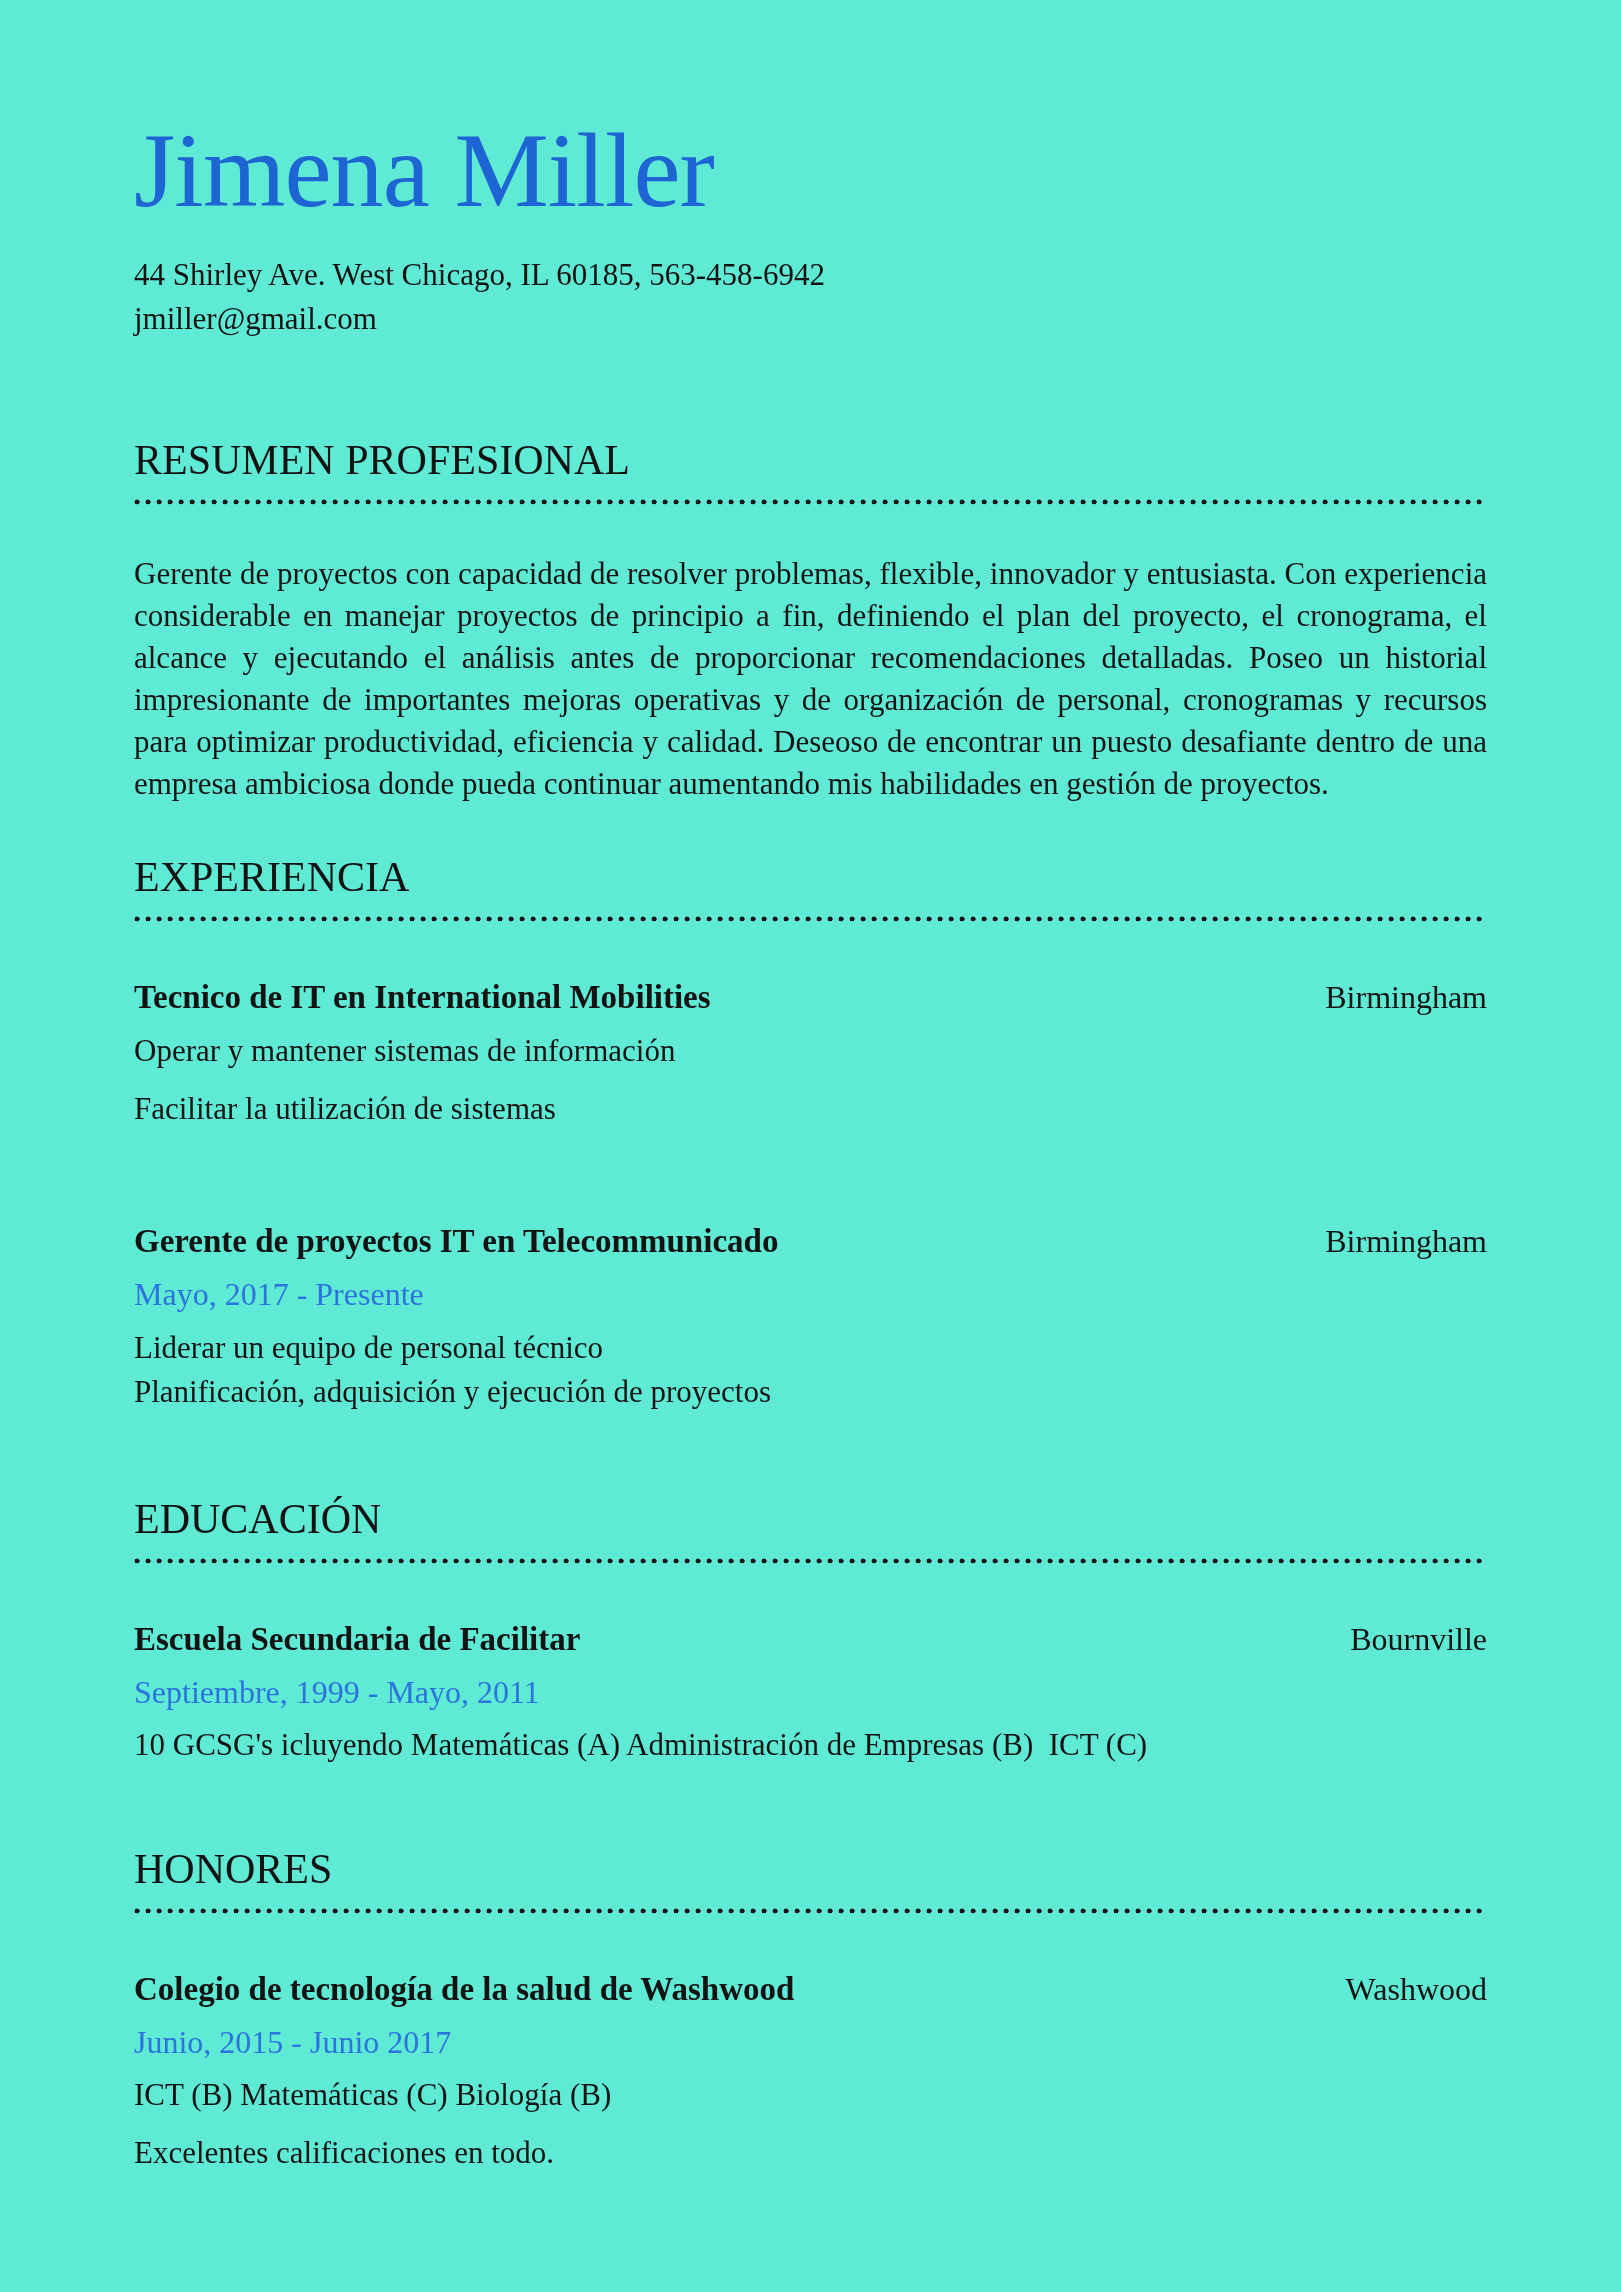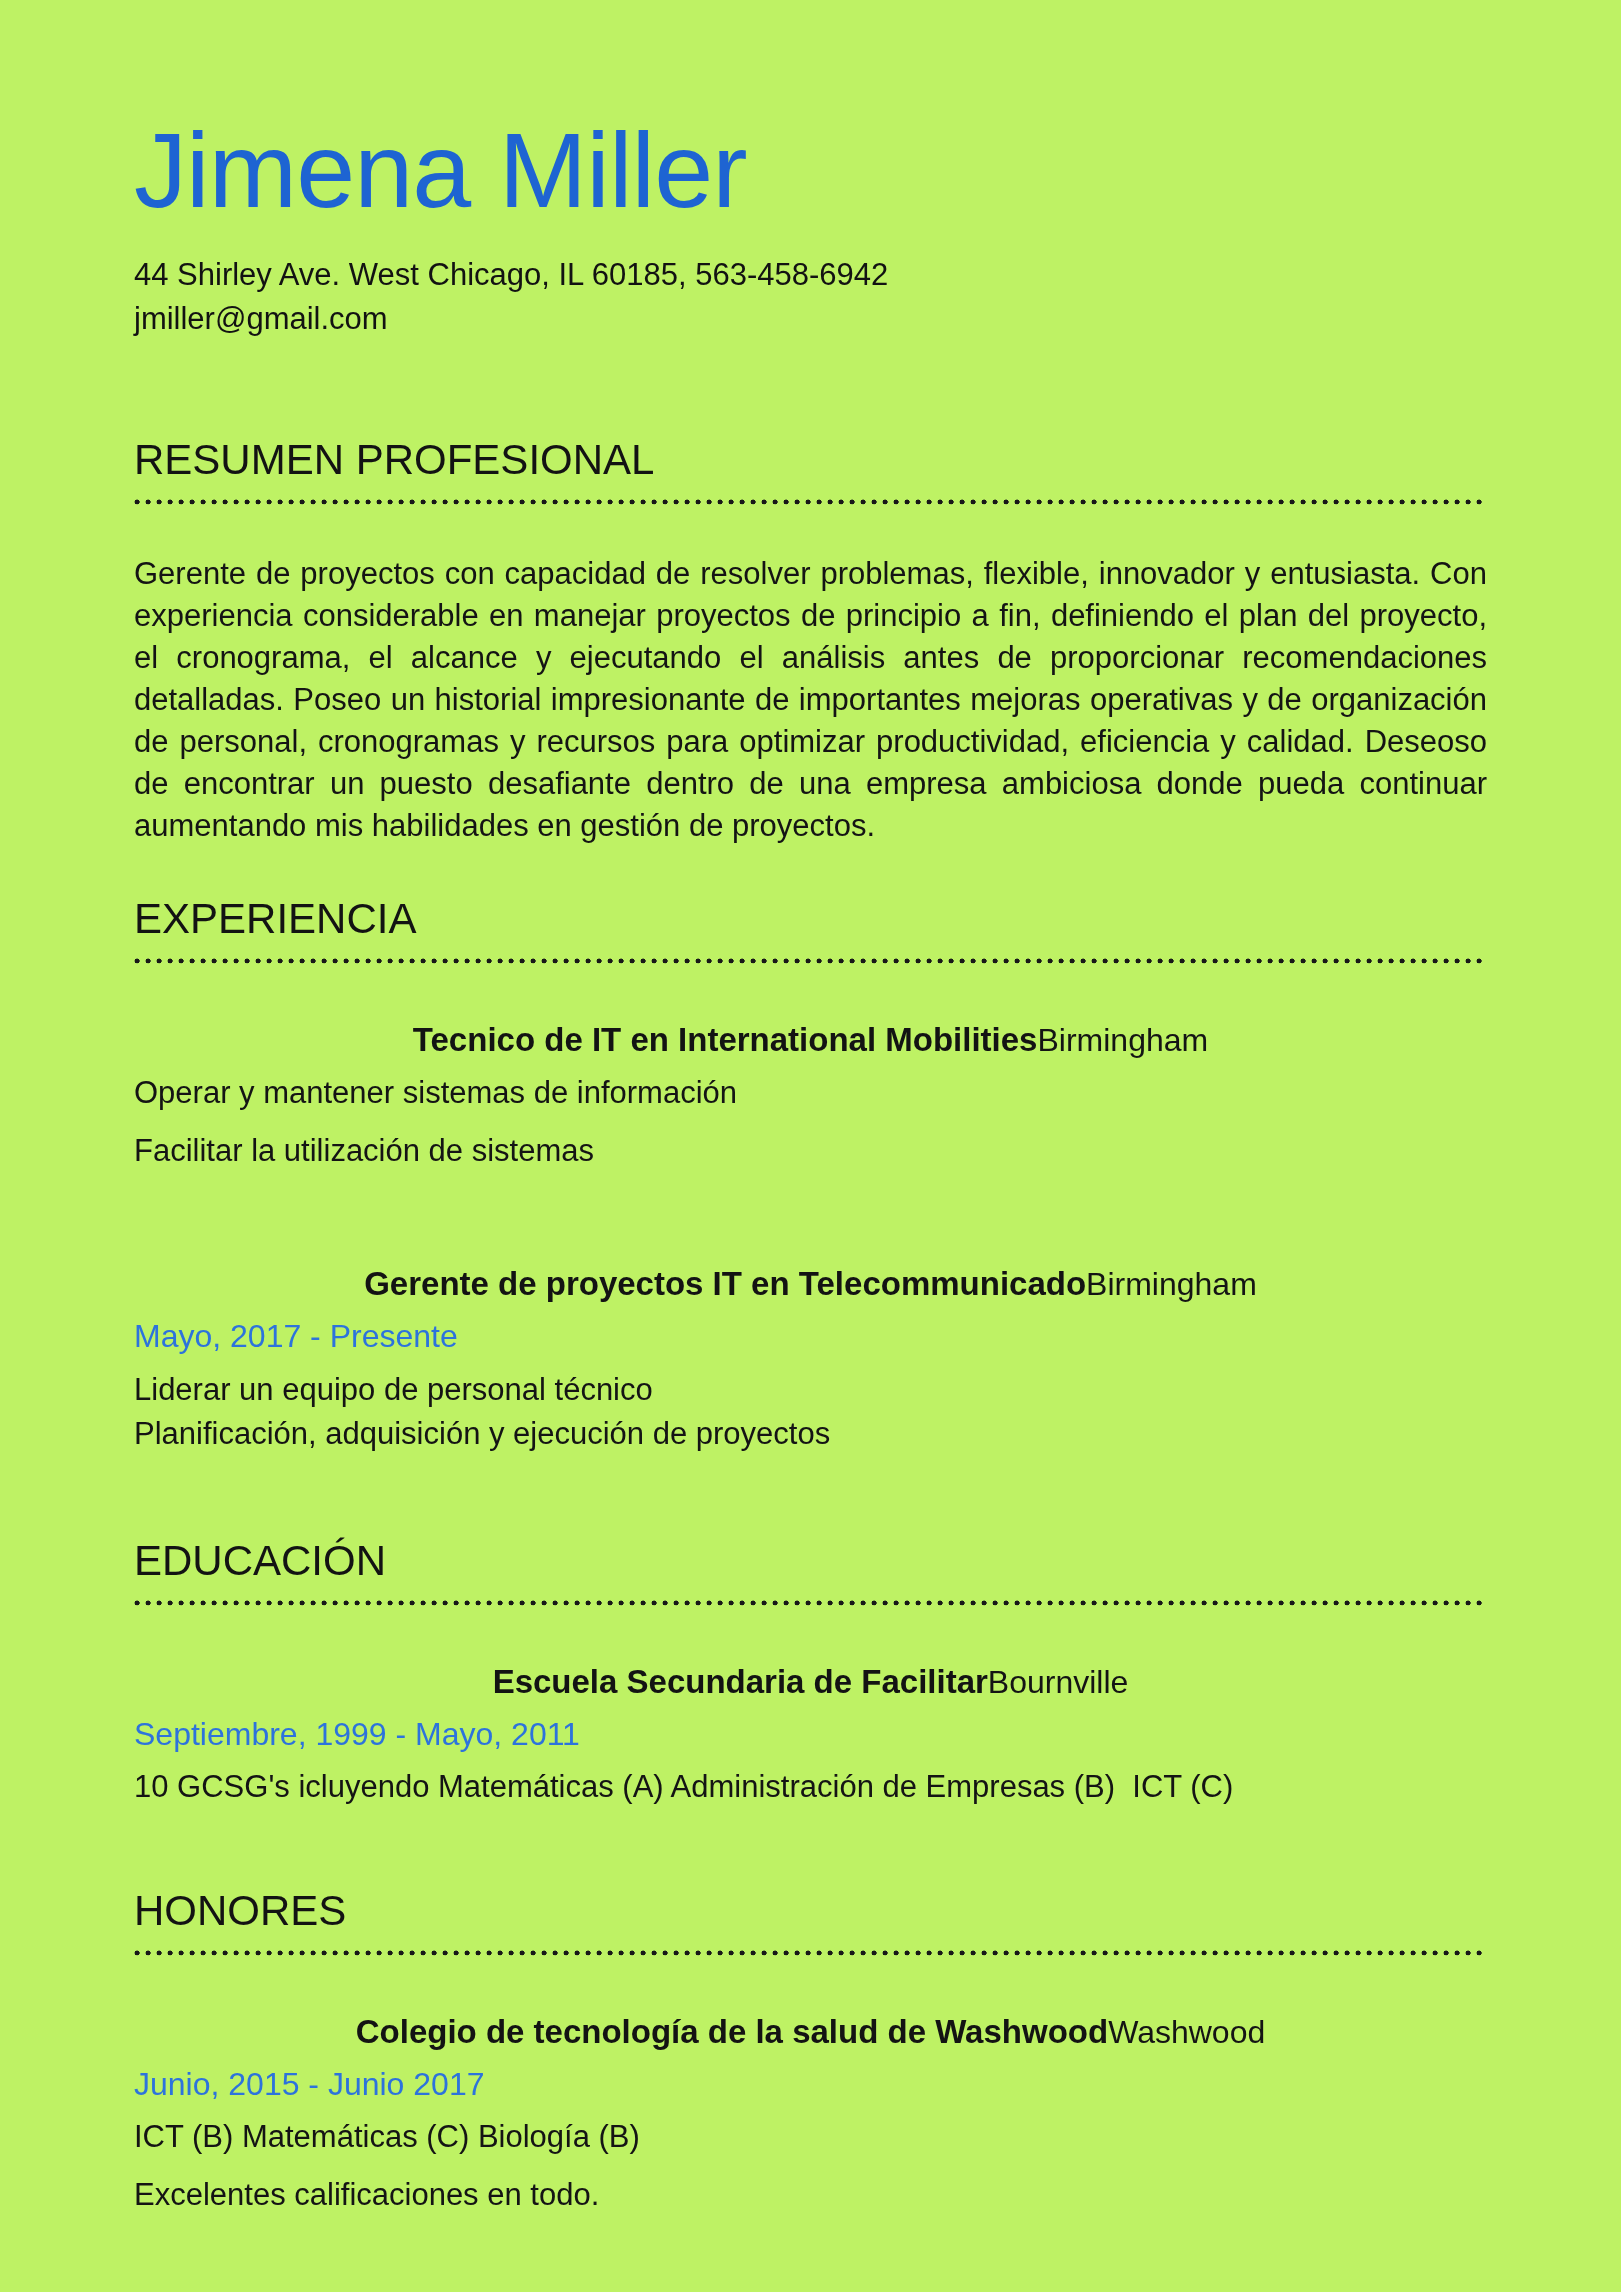--- a/index.html
+++ b/index.html
@@ -1,39 +1,39 @@
 <!DOCTYPE html>
 <html style="font-size:14.3px"><head>
 <meta charset="utf-8">
 <style>
   html,body{margin:0;padding:0;background:#ffffff;}
   .page{
     width:1621px;height:2293px;box-sizing:border-box;
-    padding:115px 134px 8px 134px;background:#bef264;overflow:hidden;
-    font-family:Liberation Sans, sans-serif;color:#121212;
+    padding:115px 134px 8px 134px;background:#5eead4;overflow:hidden;
+    font-family:Liberation Serif, serif;color:#121212;
   }
   h1{margin:0;font-size:106px;line-height:1.05;font-weight:400;color:#1e64d2;letter-spacing:-0.9px;}
   .address{margin-top:27px;font-size:31px;line-height:1.42;color:#121212;}
   .sec{margin-top:0;}
   .sec-summary{margin-top:95px;}
   .sec-experience{margin-top:48px;}
   .sec-education{margin-top:82px;}
   .sec-honors{margin-top:79px;}
   h2{margin:0;font-size:42px;line-height:1.15;font-weight:400;color:#131313;letter-spacing:0;}
   .dotted{
     margin-top:14.3px;height:6.3px;width:100%;
     background-image:radial-gradient(circle at 3.1px 3.1px, #181818 2.3px, rgba(0,0,0,0) 2.8px);
     background-size:11px 6.3px;background-repeat:repeat-x;
   }
   .summary{
     margin:48px 0 0 0;font-size:31px;line-height:42px;text-align:justify;color:#141414;
   }
   .entry{margin-top:56px;}
   .entry-gap{margin-top:93px;}
-  .entry-head{display:flex;justify-content:center;align-items:baseline;}
+  .entry-head{display:flex;justify-content:space-between;align-items:baseline;}
   h3{margin:0;font-size:33px;font-weight:700;line-height:1.2;color:#131313;}
   .loc{font-size:32px;font-weight:400;color:#141414;white-space:nowrap;}
   .dates{margin-top:12.5px;font-size:32px;color:#2d73dc;line-height:1.25;}
   .desc{margin-top:12.5px;font-size:31px;line-height:1.34;color:#141414;white-space:pre-wrap;}
   .desc.gap-after{margin-bottom:16px;}
   .desc.tight{margin-top:3px;}
 </style>
 </head>
 <body>
 

